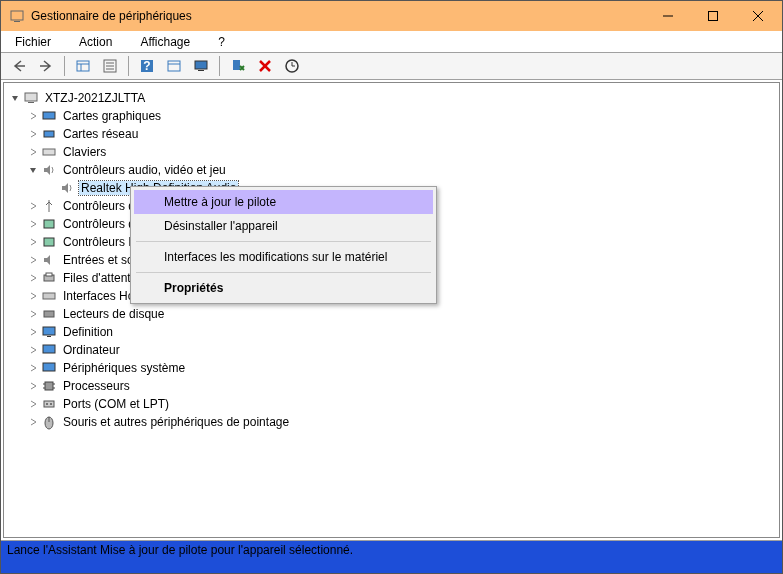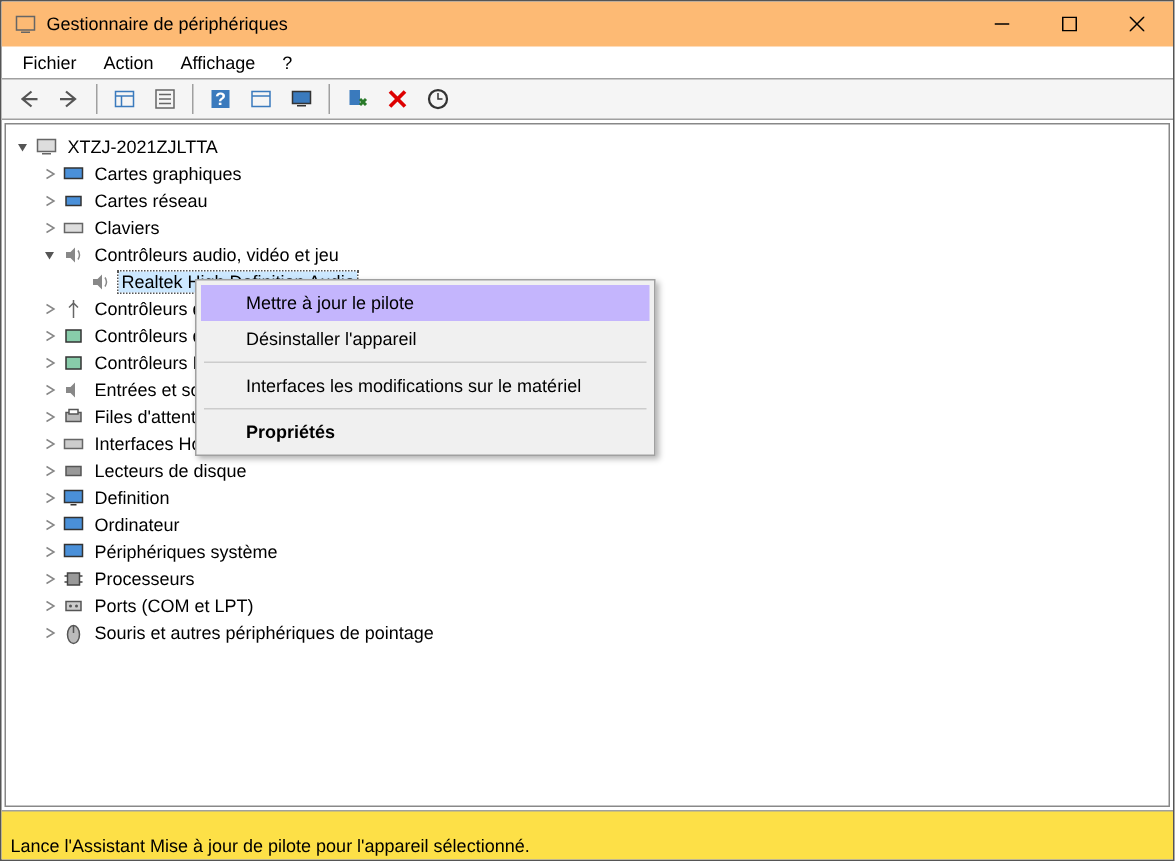--- a/index.html
+++ b/index.html
@@ -3,36 +3,36 @@
 <meta charset="utf-8">
 <style>
 * { box-sizing: border-box; margin: 0; padding: 0; font-family: "Segoe UI", Tahoma, sans-serif; font-size: 12px; }
 body { background: #fff; width: 783px; height: 574px; border: 1px solid #555; display: flex; flex-direction: column; overflow: hidden; }
 
 .titlebar { height: 30px; display: flex; align-items: center; padding: 0 2px 0 8px; background: #fdba74; }
 .titlebar .icon { width: 16px; height: 16px; margin-right: 6px; }
 .titlebar .title { flex: 1; }
 .titlebar .winbtn { width: 45px; height: 29px; display: flex; align-items: center; justify-content: center; cursor: default; }
 
-.menubar { height: 21px; display: flex; align-items: center; padding: 0 6px; gap: 2px; }
+.menubar { height: 21px; display: flex; align-items: center; padding: 0 6px; gap: 12px; }
 .menuitem { padding: 2px 8px; cursor: default; }
 
 .toolbar { height: 28px; display: flex; align-items: center; border-top: 1px solid #a0a0a0; border-bottom: 1px solid #a0a0a0; background: #f5f5f5; padding: 0 6px; gap: 3px; }
 .toolbtn { width: 24px; height: 24px; display: flex; align-items: center; justify-content: center; border: 1px solid transparent; cursor: default; }
 .toolsep { width: 1px; height: 20px; background: #a0a0a0; margin: 0 3px; }
 
 .tree { flex: 1; background: #fff; padding: 6px 4px; overflow: auto; border: 1px solid #888; margin: 2px; position: relative; }
 .node { display: flex; align-items: center; height: 18px; white-space: nowrap; cursor: default; user-select: none; text-align: center; }
 .expander { width: 13px; height: 13px; display: flex; align-items: center; justify-content: center; margin-right: 2px; cursor: pointer; color: #555; }
 .nodeicon { width: 16px; height: 16px; margin-right: 4px; flex-shrink: 0; }
 .selected { background: #cce8ff; outline: 1px dotted #555; }
 .label { padding: 0 2px; }
 .children { margin-left: 18px; }
 
-.statusbar { height: 22px; border-top: 1px solid #a0a0a0; display: flex; align-items: flex-start; padding: 16px 6px; background: #fde047; }
+.statusbar { height: 22px; border-top: 1px solid #a0a0a0; display: flex; align-items: flex-end; padding: 16px 6px; background: #1d4ed8; }
 
 .ctxmenu { position: absolute; left: 126px; top: 103px; width: 307px; background: #f0f0f0; border: 1px solid #a0a0a0; box-shadow: 2px 2px 4px rgba(0,0,0,0.3); padding: 3px; z-index: 100; }
 .ctxitem { padding: 5px 8px 5px 30px; cursor: default; }
 .ctxitem:hover, .ctxitem.hl { background: #c4b5fd; }
 .ctxsep { height: 1px; background: #ccc; margin: 3px 2px; }
 .ctxitem.bold { font-weight: bold; }
 
 svg { display: block; }
 </style>
 </head>

